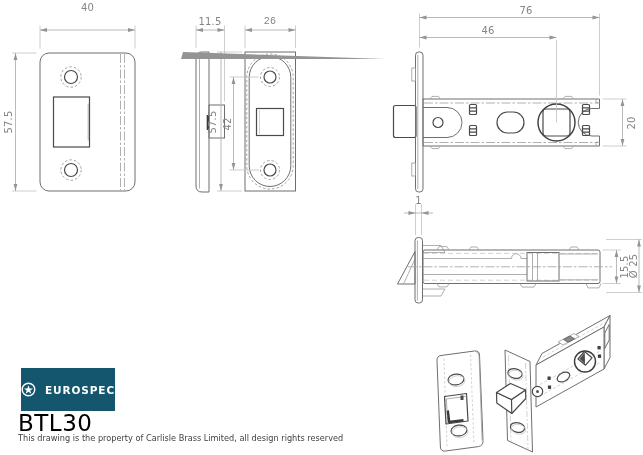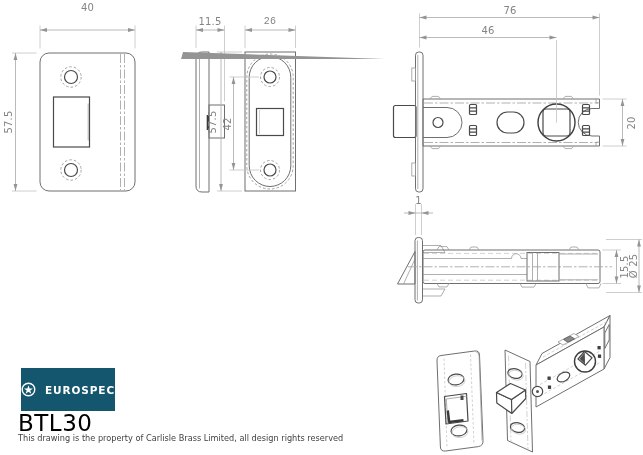--- a/index.html
+++ b/index.html
@@ -227,21 +227,21 @@
     </g>
   </g>
 </svg>
 
   <span class="dim" style="left:87.5px; top:7px;">40</span>
   <span class="dim v" style="left:7.5px;  top:122px;">57.5</span>
   <span class="dim" style="left:210px;  top:21px;">11.5</span>
   <span class="dim" style="left:270px;  top:21px;font-family:Liberation Mono, monospace;">26</span>
   <span class="dim v" style="left:212px;  top:121.5px;">57.5</span>
   <span class="dim v" style="left:226.5px;top:123.5px;">42</span>
-  <span class="dim" style="left:510px;  top:9.5px;text-align:right;">76</span>
+  <span class="dim" style="left:526px;  top:9.5px;text-align:right;">76</span>
   <span class="dim" style="left:488px;  top:29.5px;">46</span>
   <span class="dim v" style="left:630.5px;top:122.5px;">20</span>
   <span class="dim" style="left:418.5px;top:199.5px;">1</span>
   <span class="dim v" style="left:624px;  top:266.5px;">15.5</span>
   <span class="dim v" style="left:632.5px;top:266px;">Ø 25</span>
 
   <div class="logo">
     <svg width="15" height="15" viewBox="0 0 15 15">
       <circle cx="7.5" cy="7.5" r="6.3" fill="none" stroke="#ffffff" stroke-width="1.4"></circle>
       <path d="M7.5,3.2 L8.6,6.4 L12,6.5 L9.3,8.5 L10.3,11.8 L7.5,9.8 L4.7,11.8 L5.7,8.5 L3,6.5 L6.4,6.4 Z" fill="#ffffff"></path>

